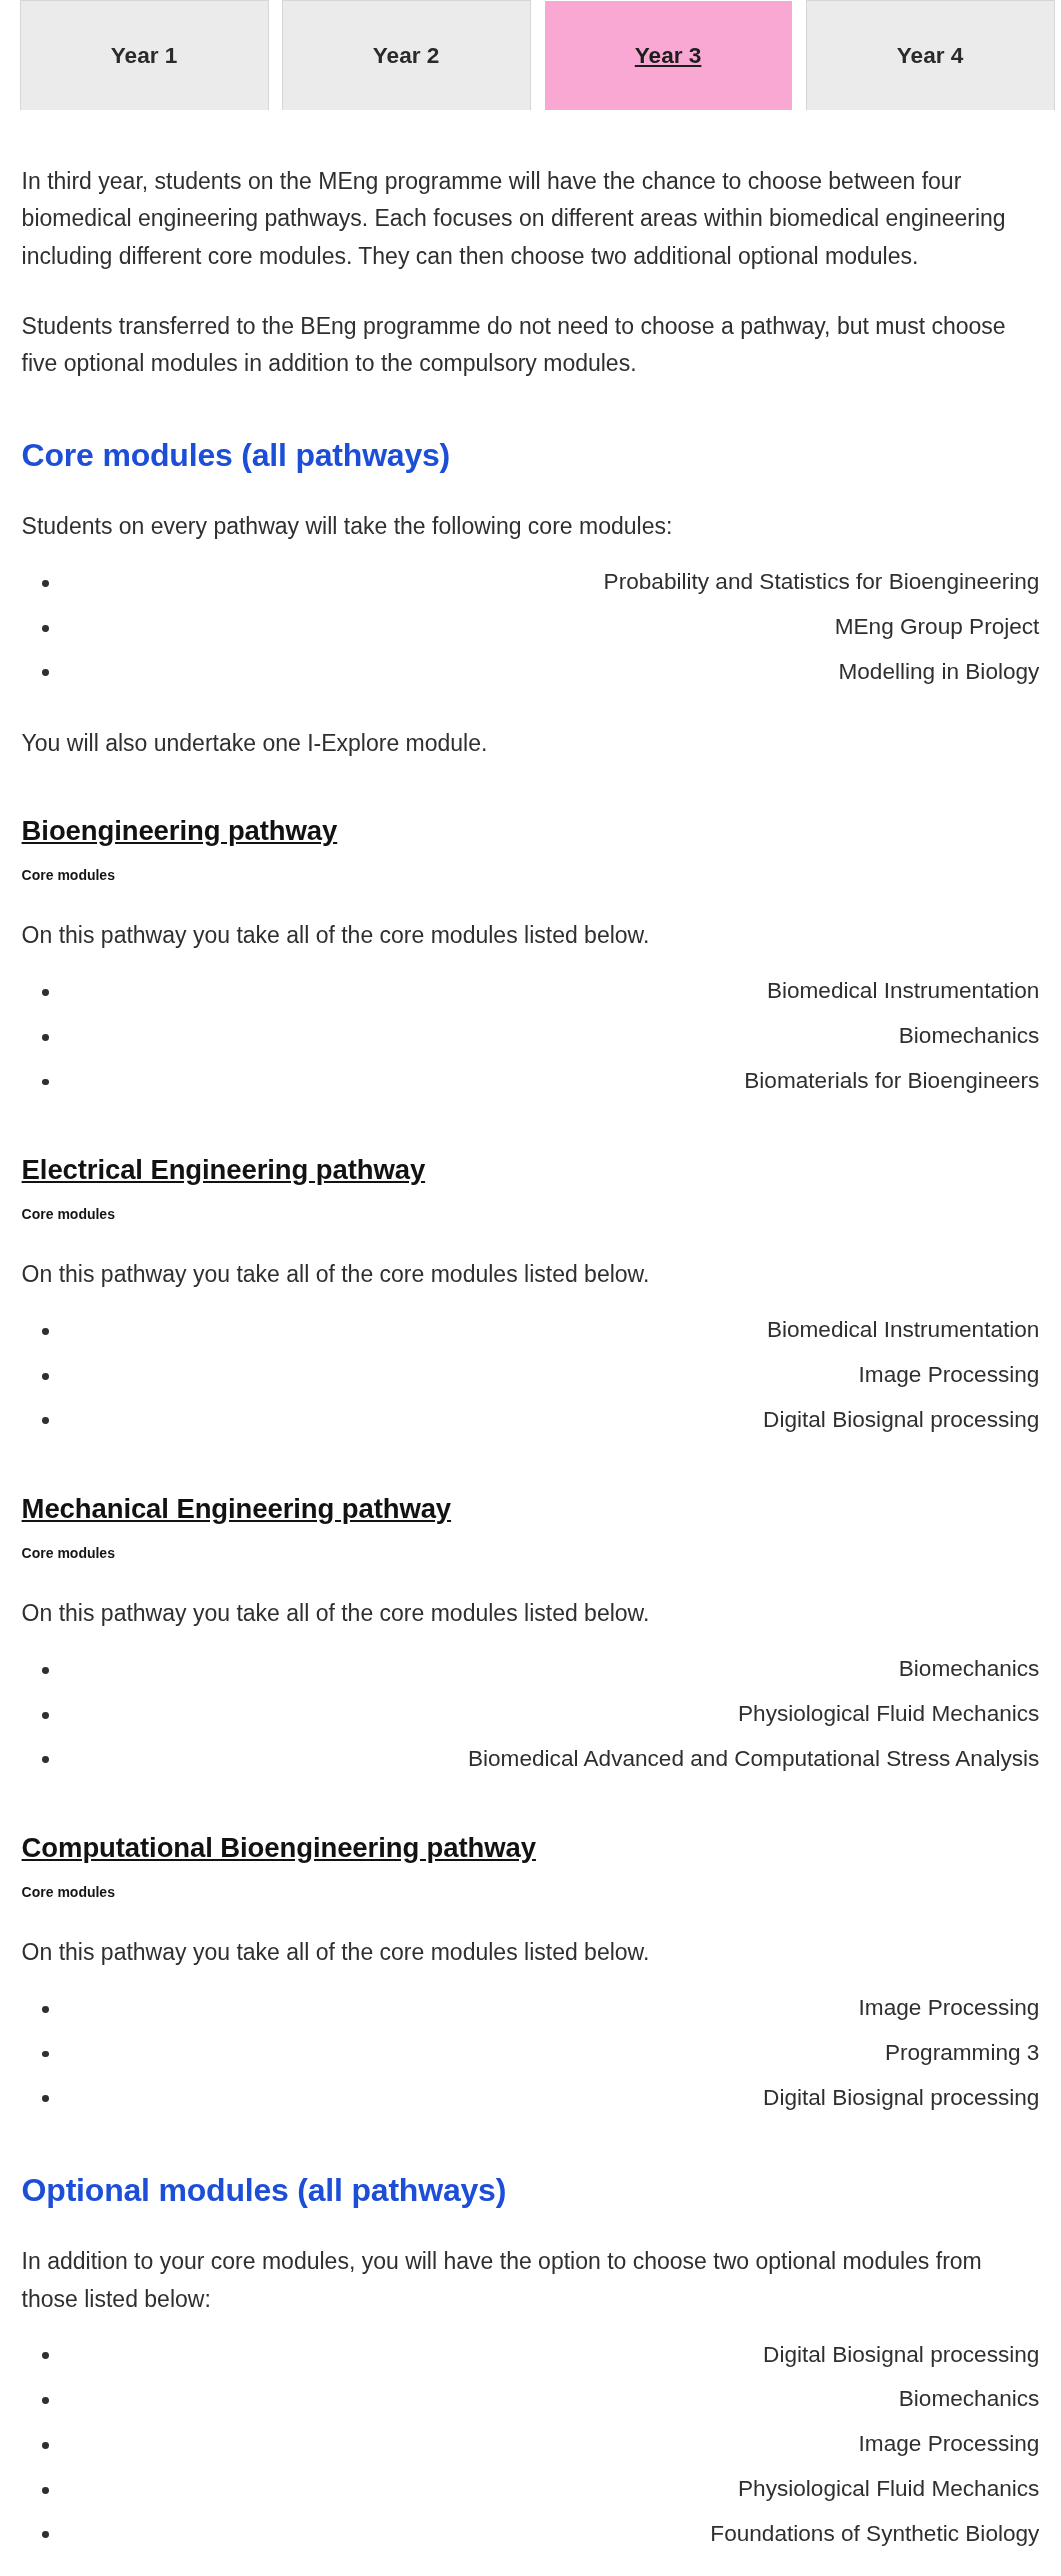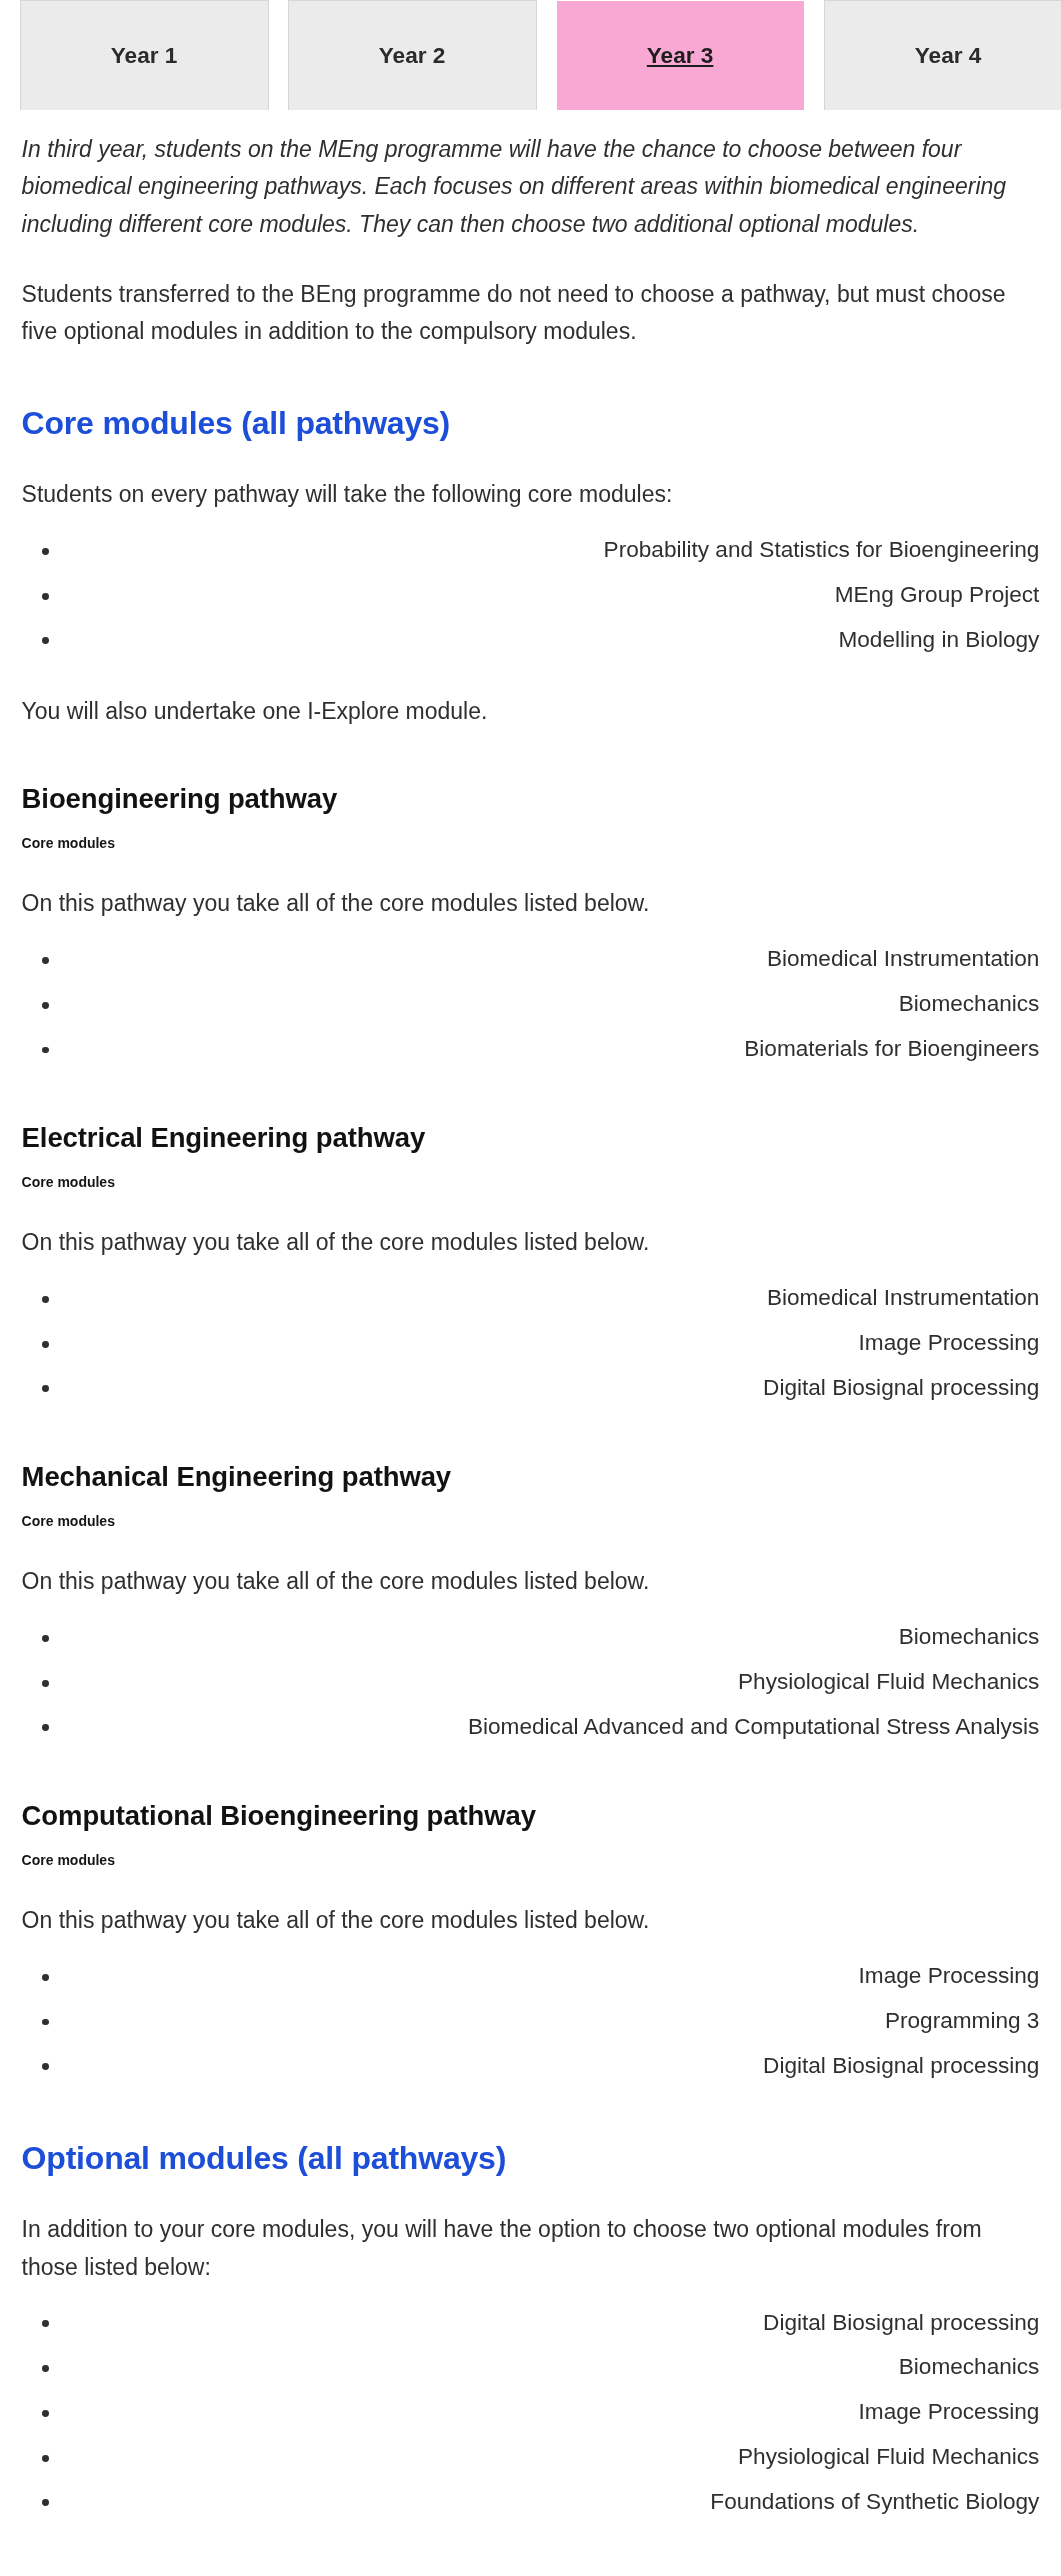--- a/index.html
+++ b/index.html
@@ -26,21 +26,21 @@
     padding: 0 0 0 19.6px;
     border-bottom: 0;
   }
   .tab {
     flex: 0 0 auto;
     width: 249px;
     height: 110px;
     background: #ebebeb;
     border: 1px solid #d6d6d6;
     border-bottom: none;
-    margin-right: 19px;
+    margin-right: 13px;
     display: flex;
     align-items: center;
     justify-content: center;
     font-size: 22.6px;
     font-weight: bold;
     color: #2b2b2b;
     cursor: pointer;
     user-select: none;
   }
   .tab:last-child { margin-right: 0; }
@@ -58,36 +58,37 @@
   
   .content {
     padding: 0 21.6px 39px 21.6px;
     font-size: 23px;
     line-height: 1.62;
     color: #2f2f2f;
   }
   .content p {
     margin: 33px 0 0 0;
   }
-  .content p.first { margin-top: 20px; font-style: italic; }
+  .content p.first { margin-top: 52px; }
   h2 {
     font-size: 32px;
     line-height: 1.25;
     font-weight: bold;
     color: #1d4ed8;
     margin: 53px 0 0 0;
     letter-spacing: -0.2px;
   }
   h3 {
     font-size: 27.5px;
     line-height: 1.3;
     font-weight: bold;
     color: #121212;
     margin: 51px 0 0 0;
     letter-spacing: -0.1px;
+    text-decoration: underline;
   }
   h4 {
     font-size: 14px;
     line-height: 1.3;
     font-weight: bold;
     color: #151515;
     margin: 17.7px 0 0 0;
   }
   ul {
     margin: 17.7px 0 0 0;

